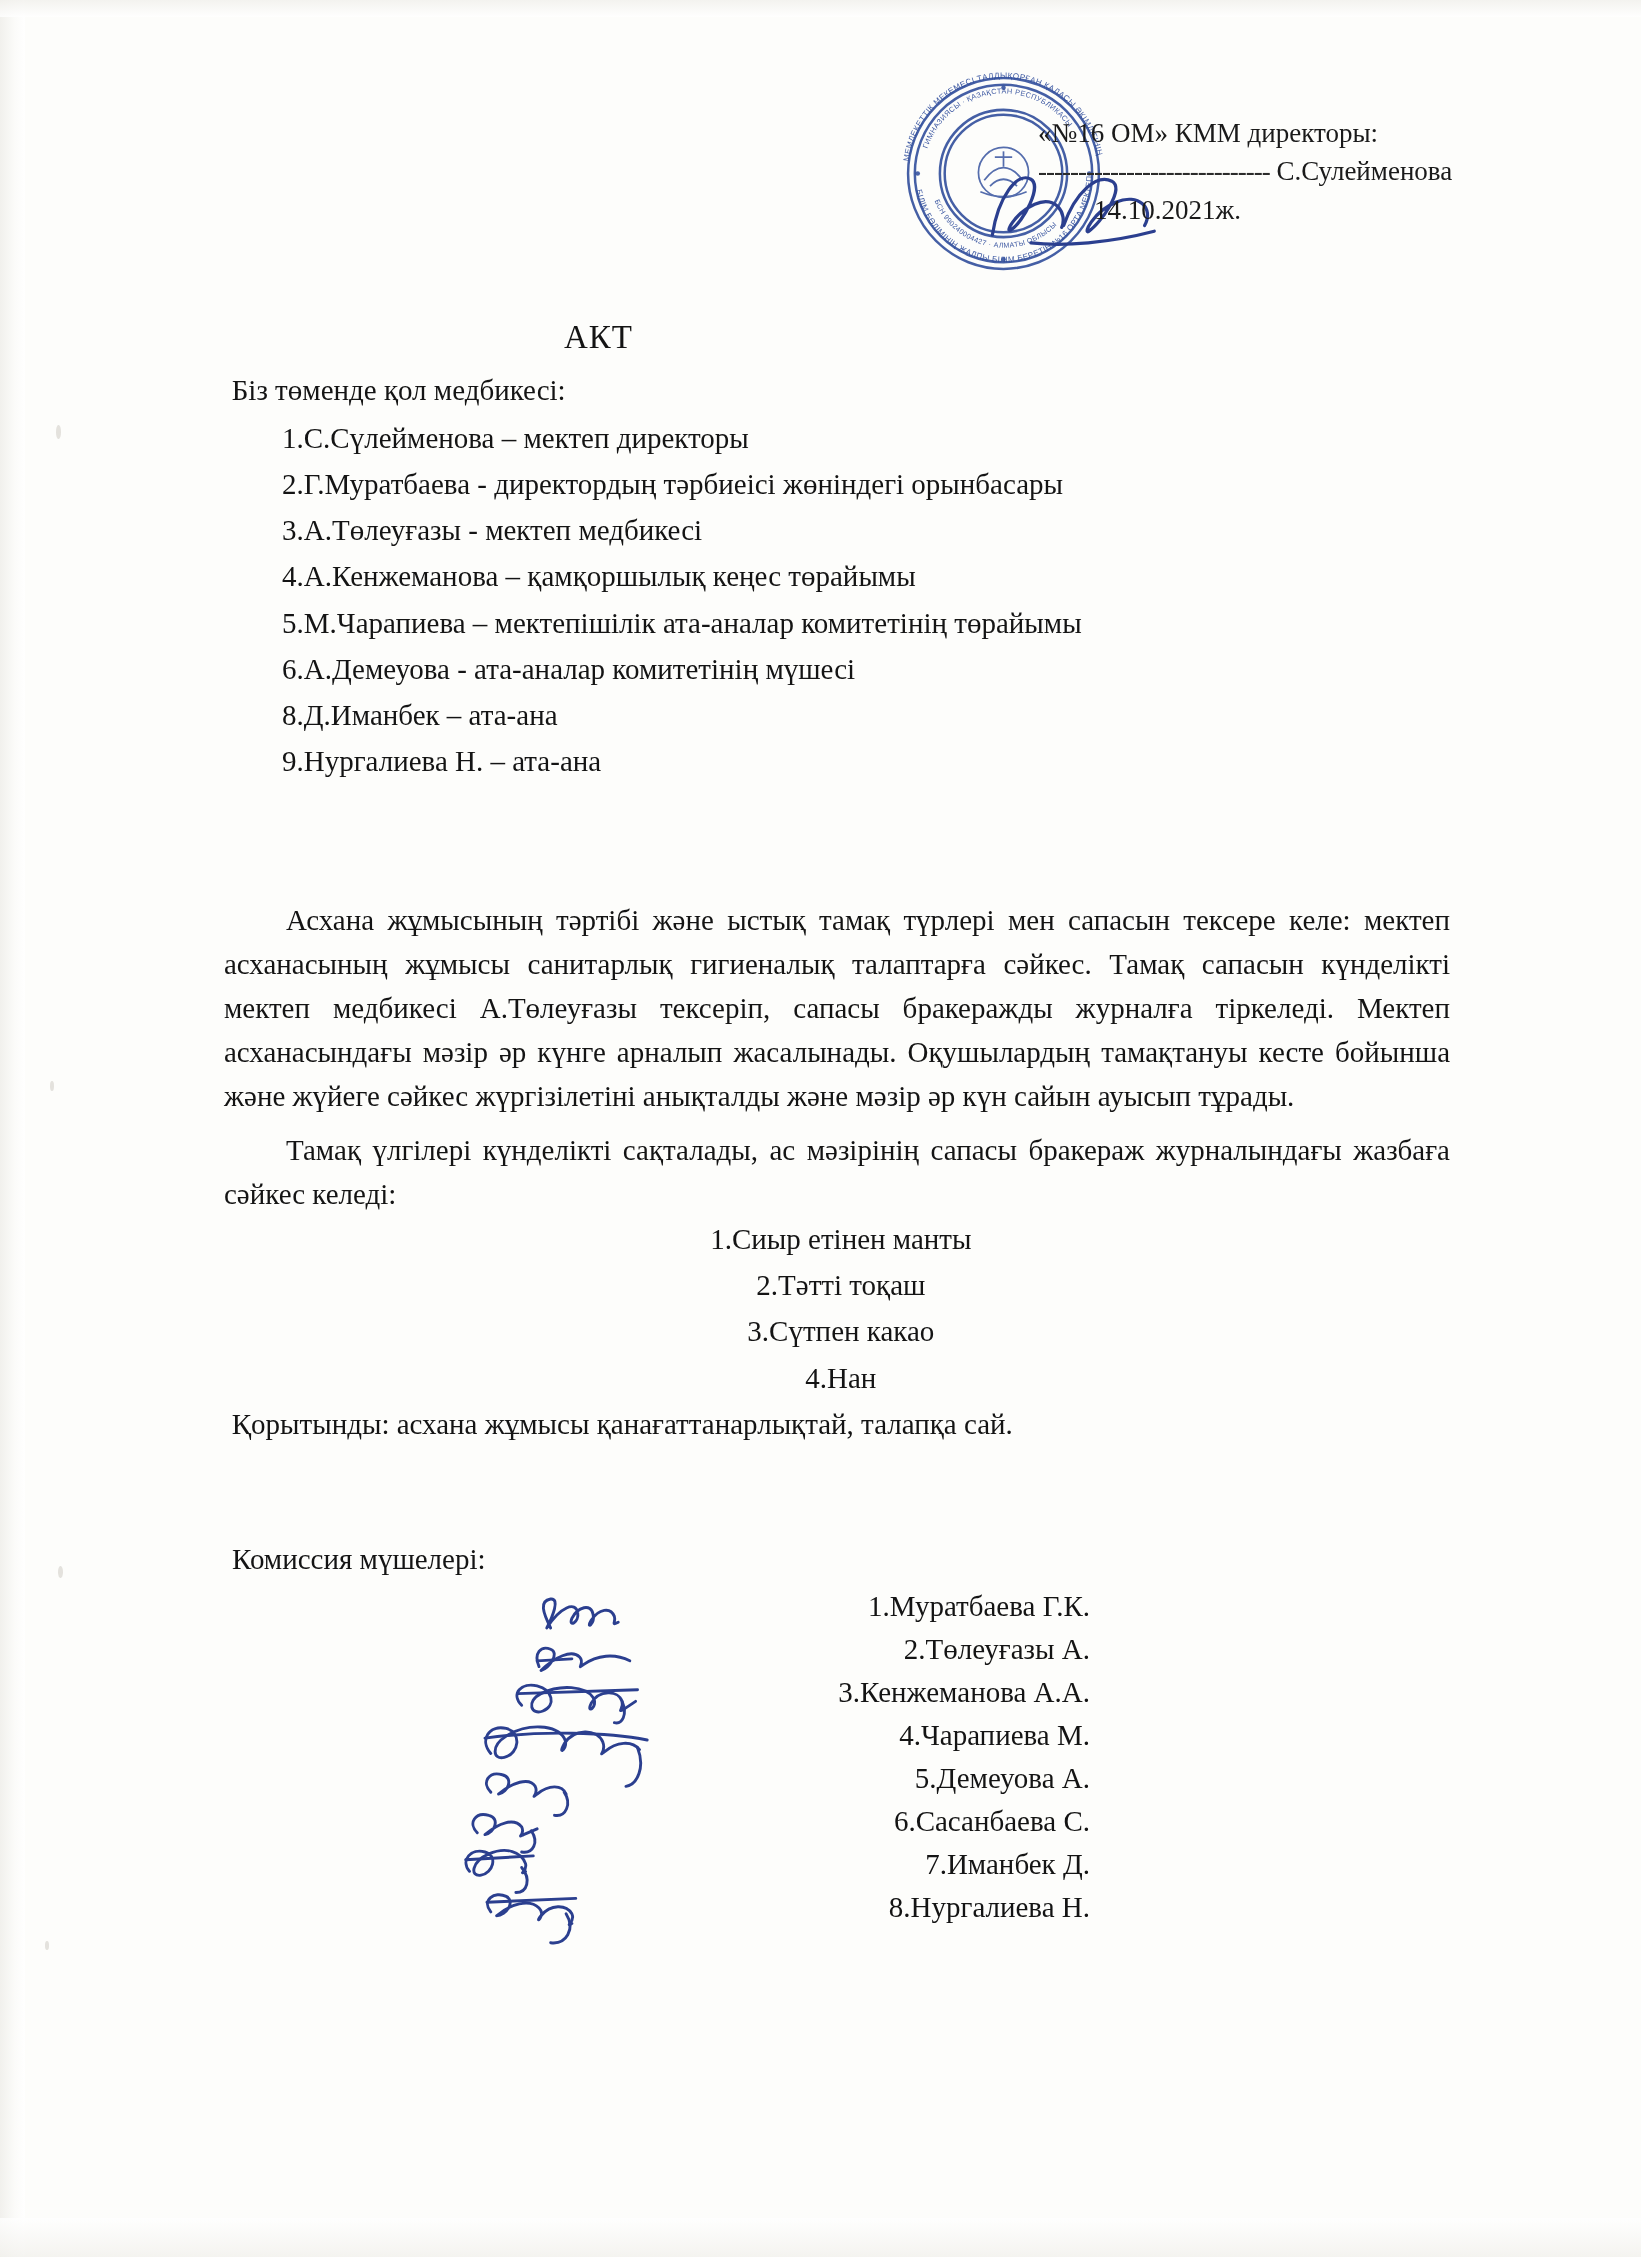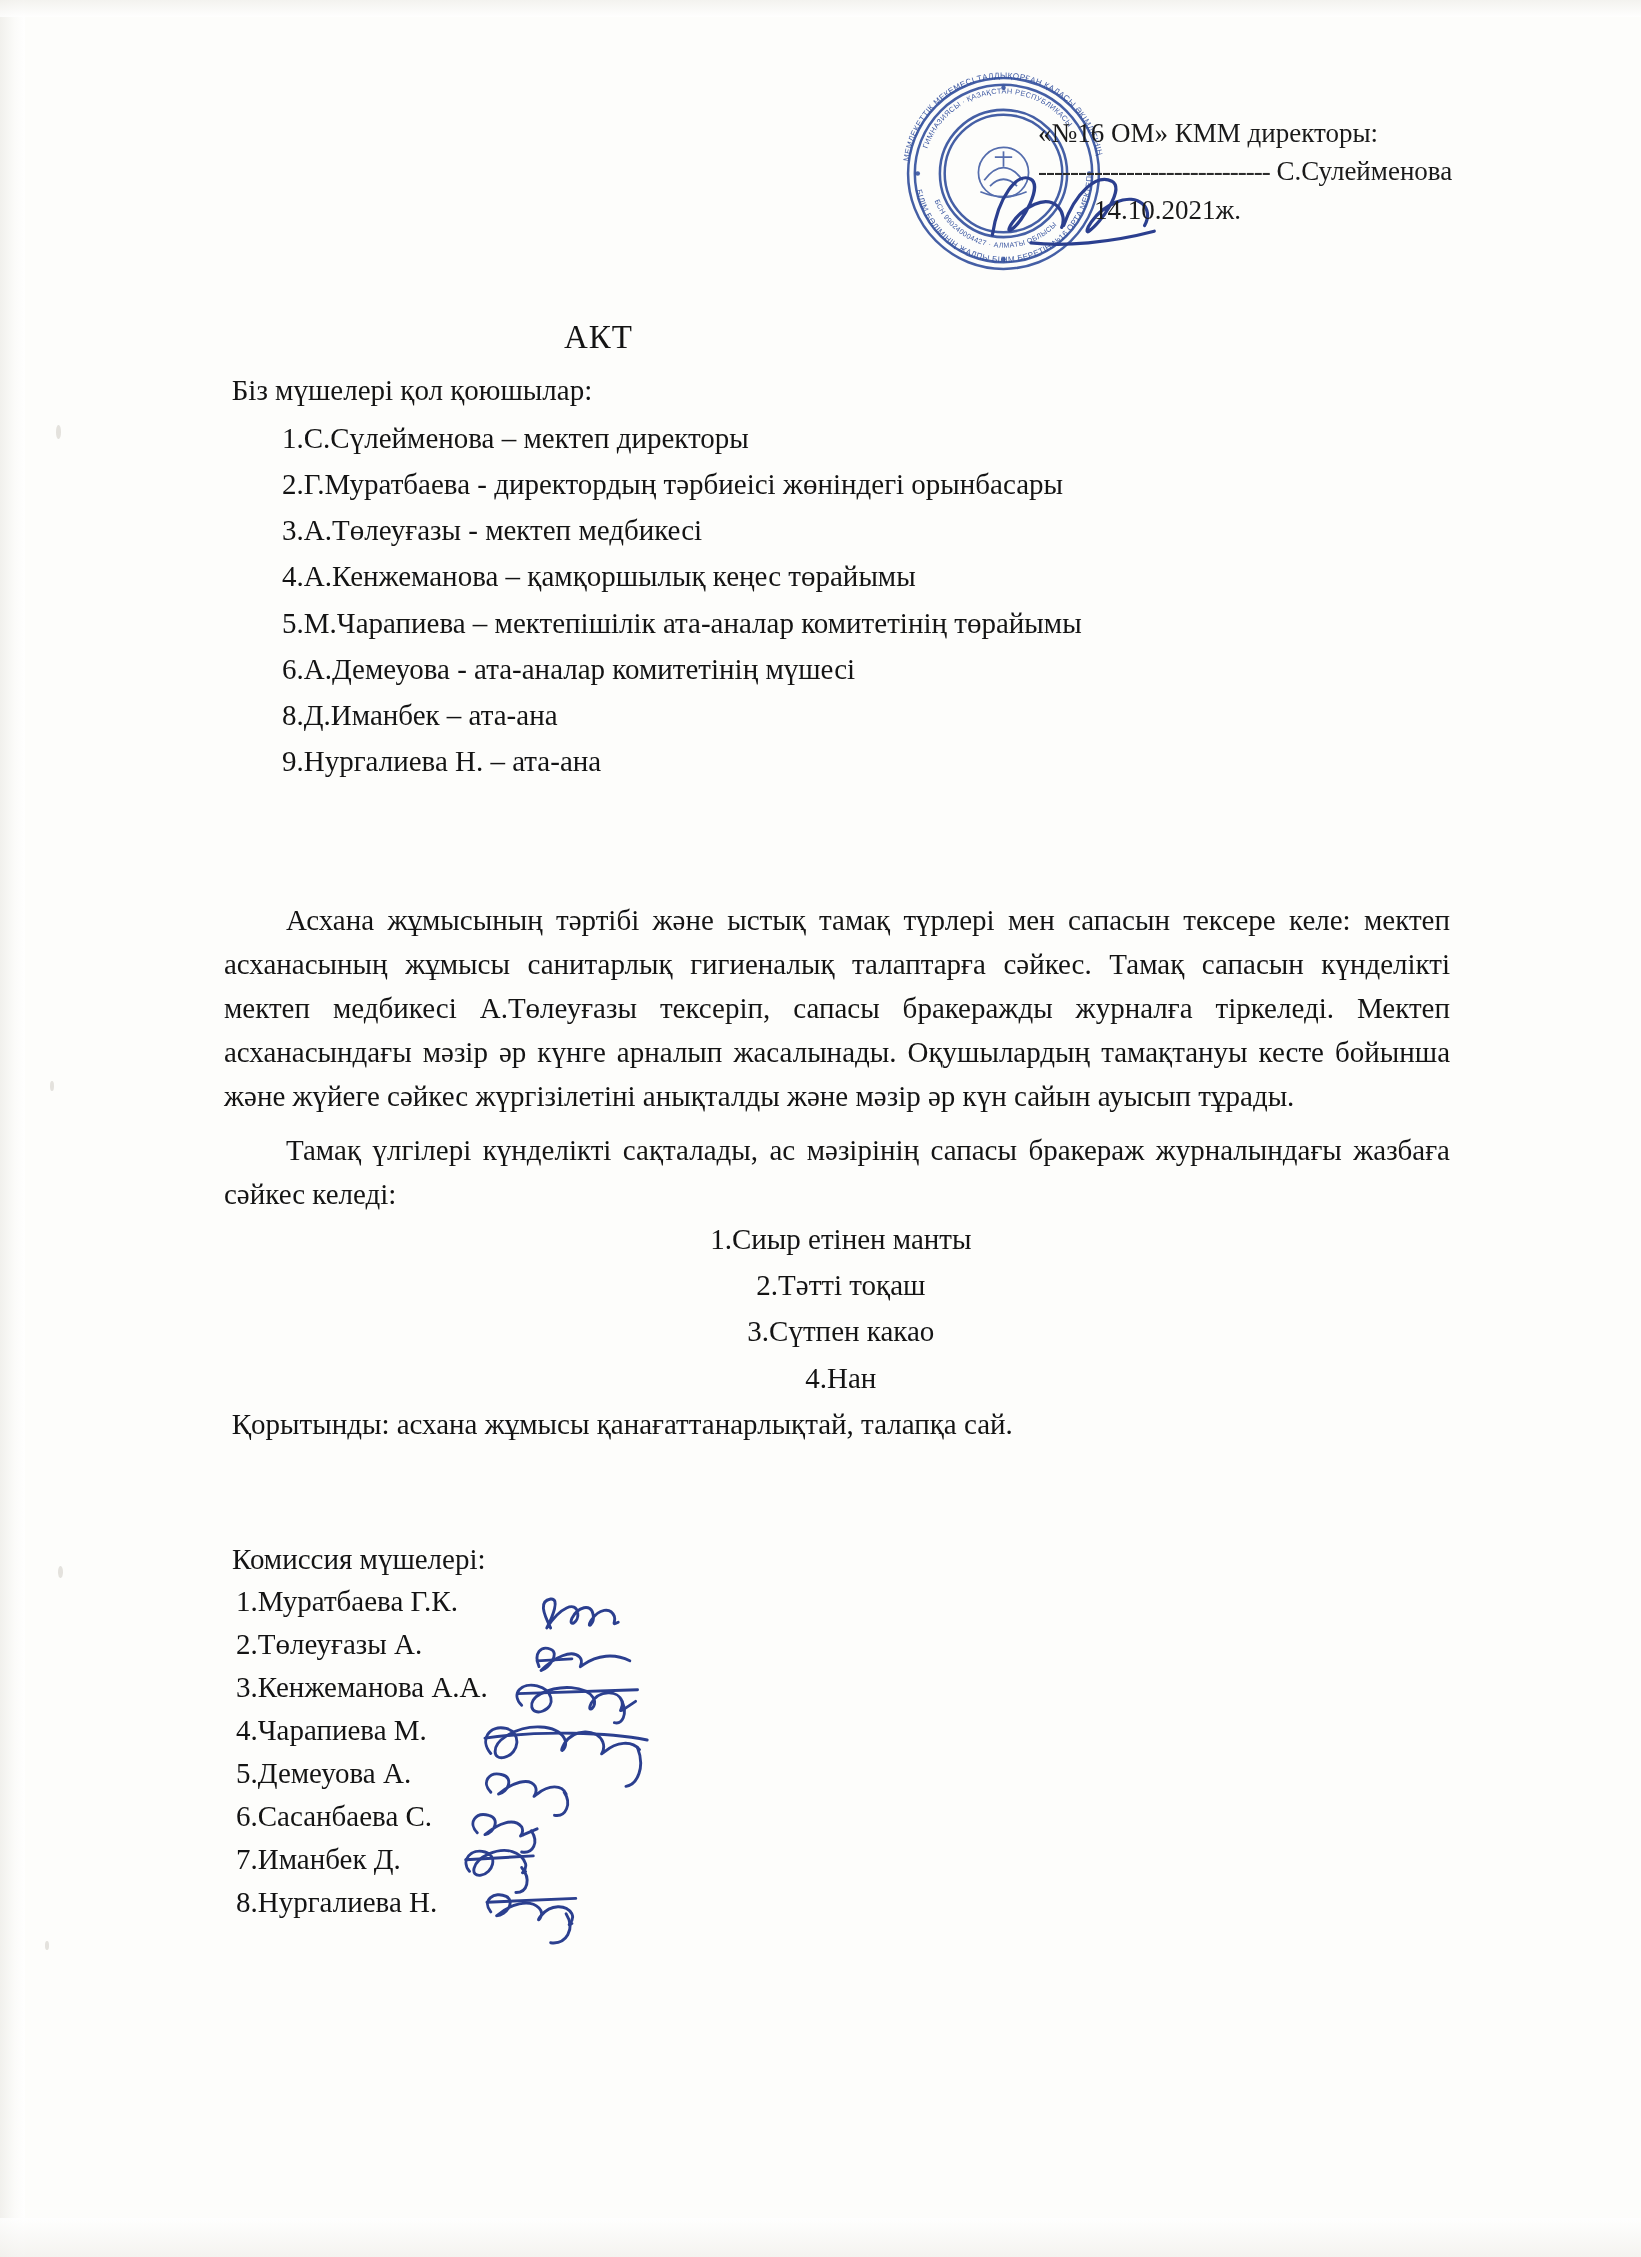--- a/index.html
+++ b/index.html
@@ -154,22 +154,23 @@
     position: absolute;
     left: 232px;
     top: 1545px;
     width: 869px;
     font-size: 29px;
     line-height: 1.0;
   }
   .commission-title { margin: 0 0 5.8px 0; }
   .commission-list {
     list-style: none;
-    margin: 4px;
+    margin: 11px;
     padding: 0;
+    text-align: right;
   }
   .commission-list li {
     position: relative;
     height: 43px;
     line-height: 43px;
     white-space: nowrap;
   }
   .handwriting {
     position: absolute;
     left: 0; top: 0;
@@ -245,21 +246,21 @@
       <span class="sig-line">-----------------------------</span>
       <span>С.Сулейменова</span>
     </div>
     <div class="ln date-line">14.10.2021ж.</div>
   </div>
 
   <div class="doc-title">АКТ</div>
 
   <div class="body-wrap">
 
-    <p class="lead">Біз мүшелері қол қоюшылар:</p>
+    <p class="lead">Біз төменде қол медбикесі:</p>
 
     <ul class="num-list">
       <li>1.С.Сүлейменова – мектеп директоры</li>
       <li>2.Г.Муратбаева - директордың тәрбиеісі жөніндегі орынбасары</li>
       <li>3.А.Төлеуғазы  - мектеп медбикесі</li>
       <li>4.А.Кенжеманова – қамқоршылық кеңес төрайымы</li>
       <li>5.М.Чарапиева – мектепішілік ата-аналар комитетінің төрайымы</li>
       <li>6.А.Демеуова  - ата-аналар комитетінің мүшесі</li>
       <li>8.Д.Иманбек – ата-ана</li>
       <li>9.Нургалиева Н. – ата-ана</li>

